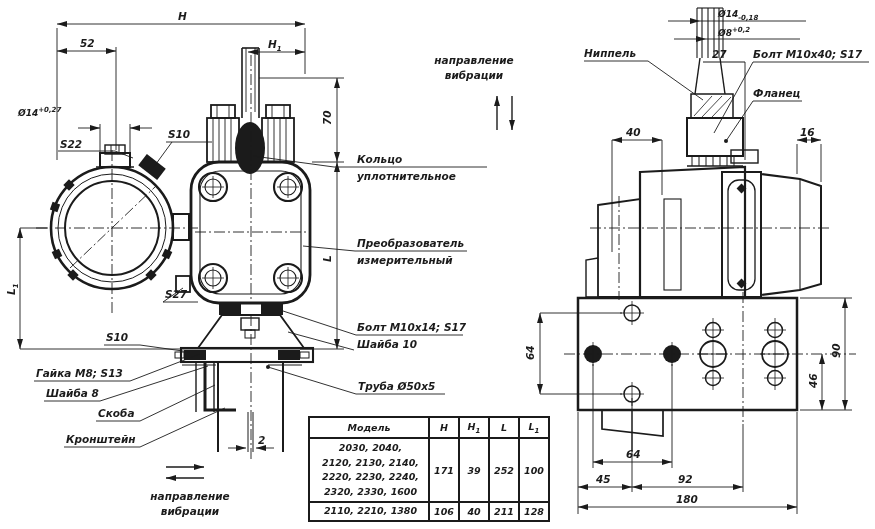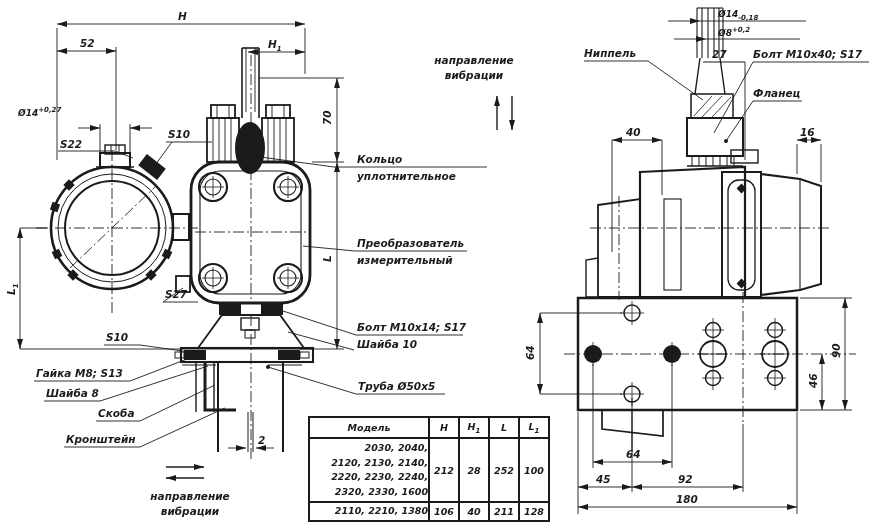--- a/index.html
+++ b/index.html
@@ -8,21 +8,21 @@
   .stage svg{position:absolute;left:0;top:0;}
   svg text{fill:#1b1b1b;font-family:"DejaVu Sans",sans-serif;font-style:italic;font-weight:bold;font-size:10.5px;}
   svg text.sm{font-size:9px;}
   .spec-table{position:absolute;left:308px;top:416px;border-collapse:collapse;table-layout:fixed;
               font-size:9.5px;font-weight:bold;font-style:italic;color:#1b1b1b;}
   .spec-table th,.spec-table td{border:2px solid #1b1b1b;padding:0;margin:0;vertical-align:middle;
               text-align:center;font-weight:bold;}
   .spec-table .model-col{width:118px;}
   .spec-table .num-col{width:28px;}
   .spec-table thead th{height:19px;font-size:9.5px;}
-  .spec-table .model-lines{text-align:right;padding:1px 0 1px 3px;line-height:14.5px;}
+  .spec-table .model-lines{text-align:center;padding:1px 0 1px 3px;line-height:14.5px;}
   .spec-table .row1 td{height:60px;}
   .spec-table .row2 td{height:15px;}
   sub{font-size:7px;}
 </style>
 </head>
 <body>
 
 <div class="stage">
 <svg width="875" height="529" viewBox="0 0 875 529">
   <defs>
@@ -412,22 +412,22 @@
     </tr>
   </thead>
   <tbody>
     <tr class="row1">
       <td class="model-lines">
         <div>2030, 2040,</div>
         <div>2120, 2130, 2140,</div>
         <div>2220, 2230, 2240,</div>
         <div>2320, 2330, 1600</div>
       </td>
-      <td>212</td>
-      <td>28</td>
+      <td>171</td>
+      <td>39</td>
       <td>252</td>
       <td>100</td>
     </tr>
     <tr class="row2">
       <td class="model-lines">
         <div>2110, 2210, 1380</div>
       </td>
       <td>106</td>
       <td>40</td>
       <td>211</td>

